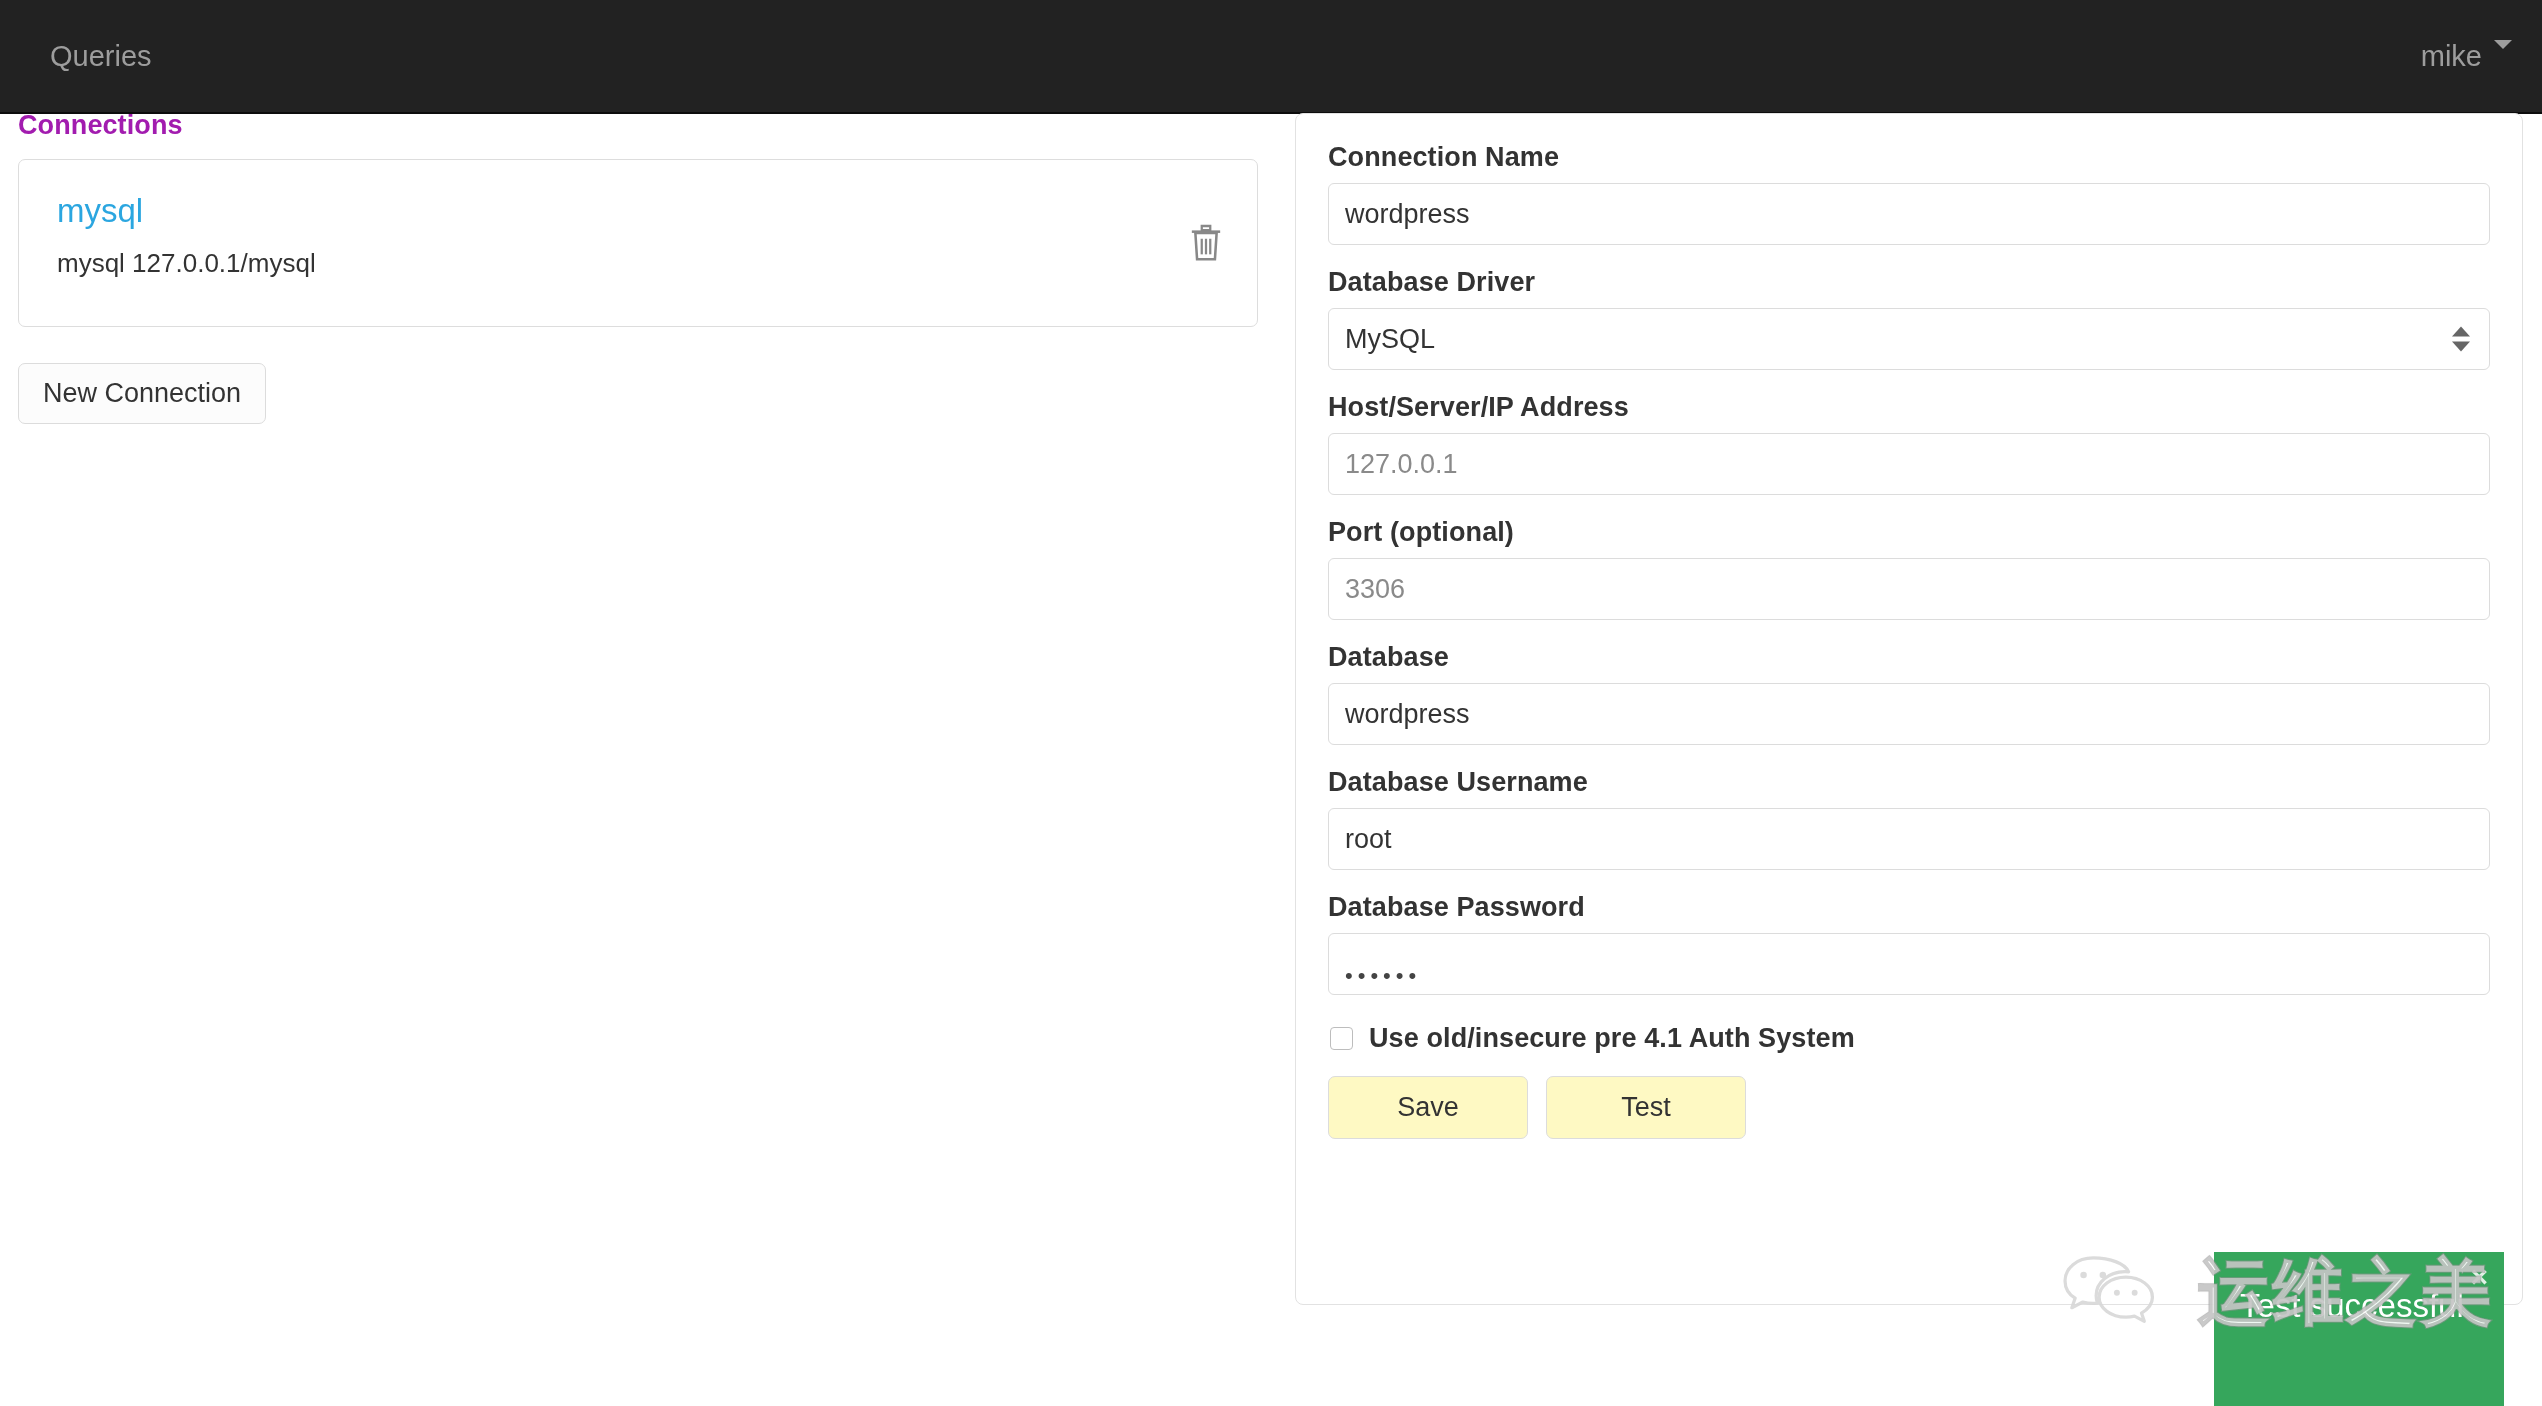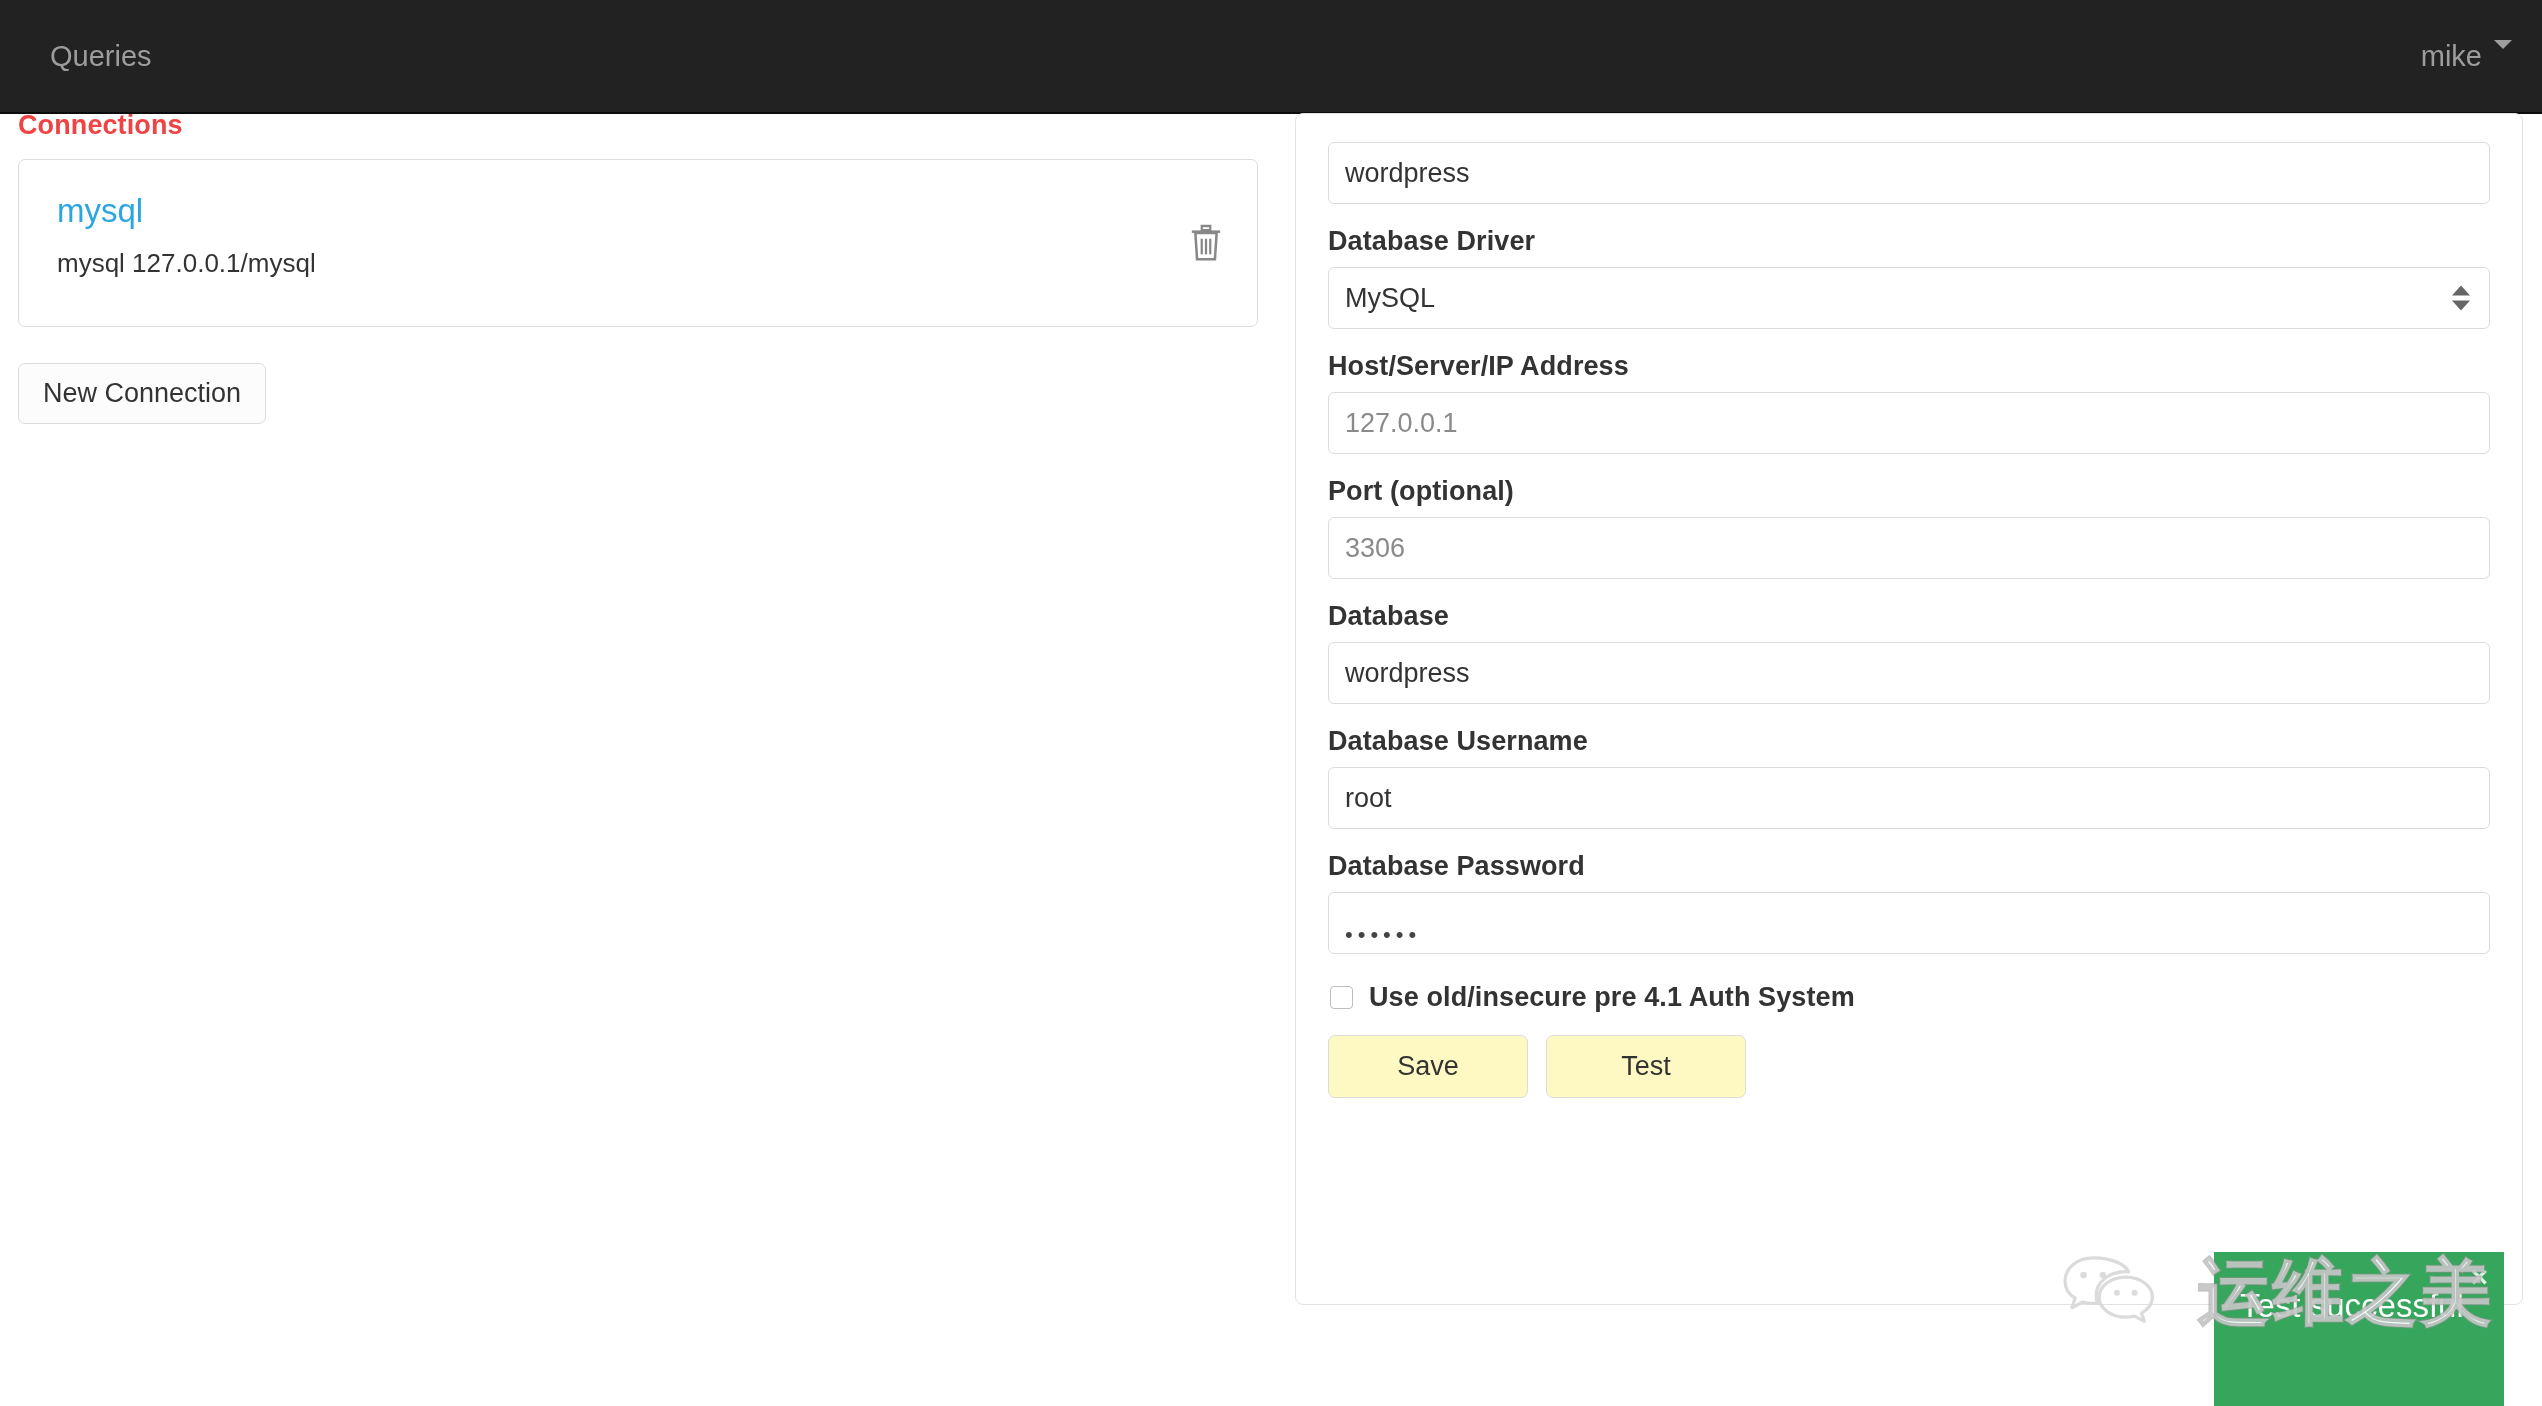--- a/index.html
+++ b/index.html
@@ -54,21 +54,21 @@
 
   
   .left-col {
     position: absolute;
     left: 18px; top: 110px;
     width: 1240px;
   }
   .section-title {
     font-size: 27px;
     font-weight: bold;
-    color: #ef4444;
+    color: #a21caf;
     margin: 0 0 18px 0;
     letter-spacing: 0.1px;
   }
   .conn-box {
     border: 1px solid #dddddd;
     border-radius: 7px;
     background: #ffffff;
     height: 168px;
     position: relative;
     padding: 34px 38px 0 38px;
@@ -281,20 +281,21 @@
       </svg>
     </button>
   </div>
 
   <button class="new-conn-btn">New Connection</button>
 </div>
 
 <div class="form-panel">
 
   <div class="field-group">
+    <label class="field-label">Connection Name</label>
     <input class="field-input" type="text" value="wordpress" style="">
   </div>
 
   <div class="field-group">
     <label class="field-label">Database Driver</label>
     <div class="select-wrap">
       <input class="field-input" type="text" readonly="" value="MySQL" style="">
       <span class="select-arrows">
         <span class="arrow-up"></span>
         <span class="arrow-down"></span>

